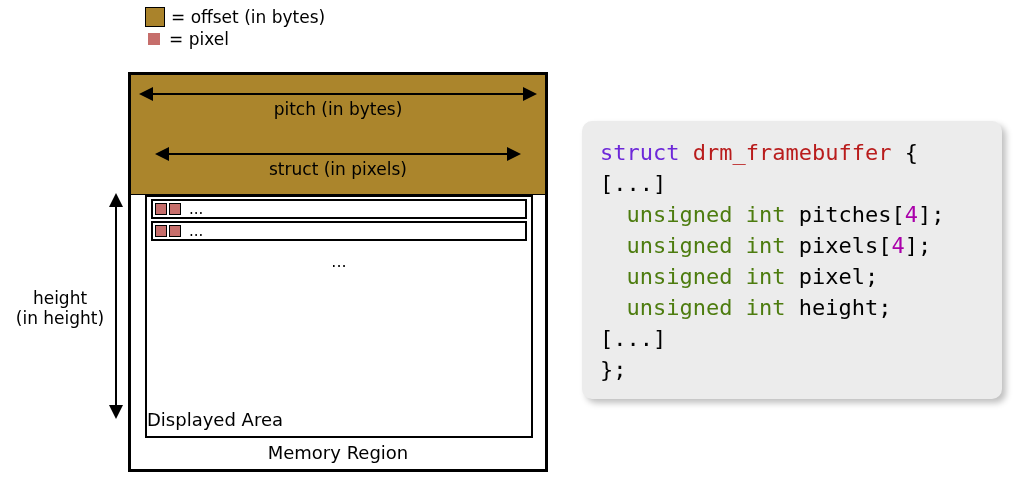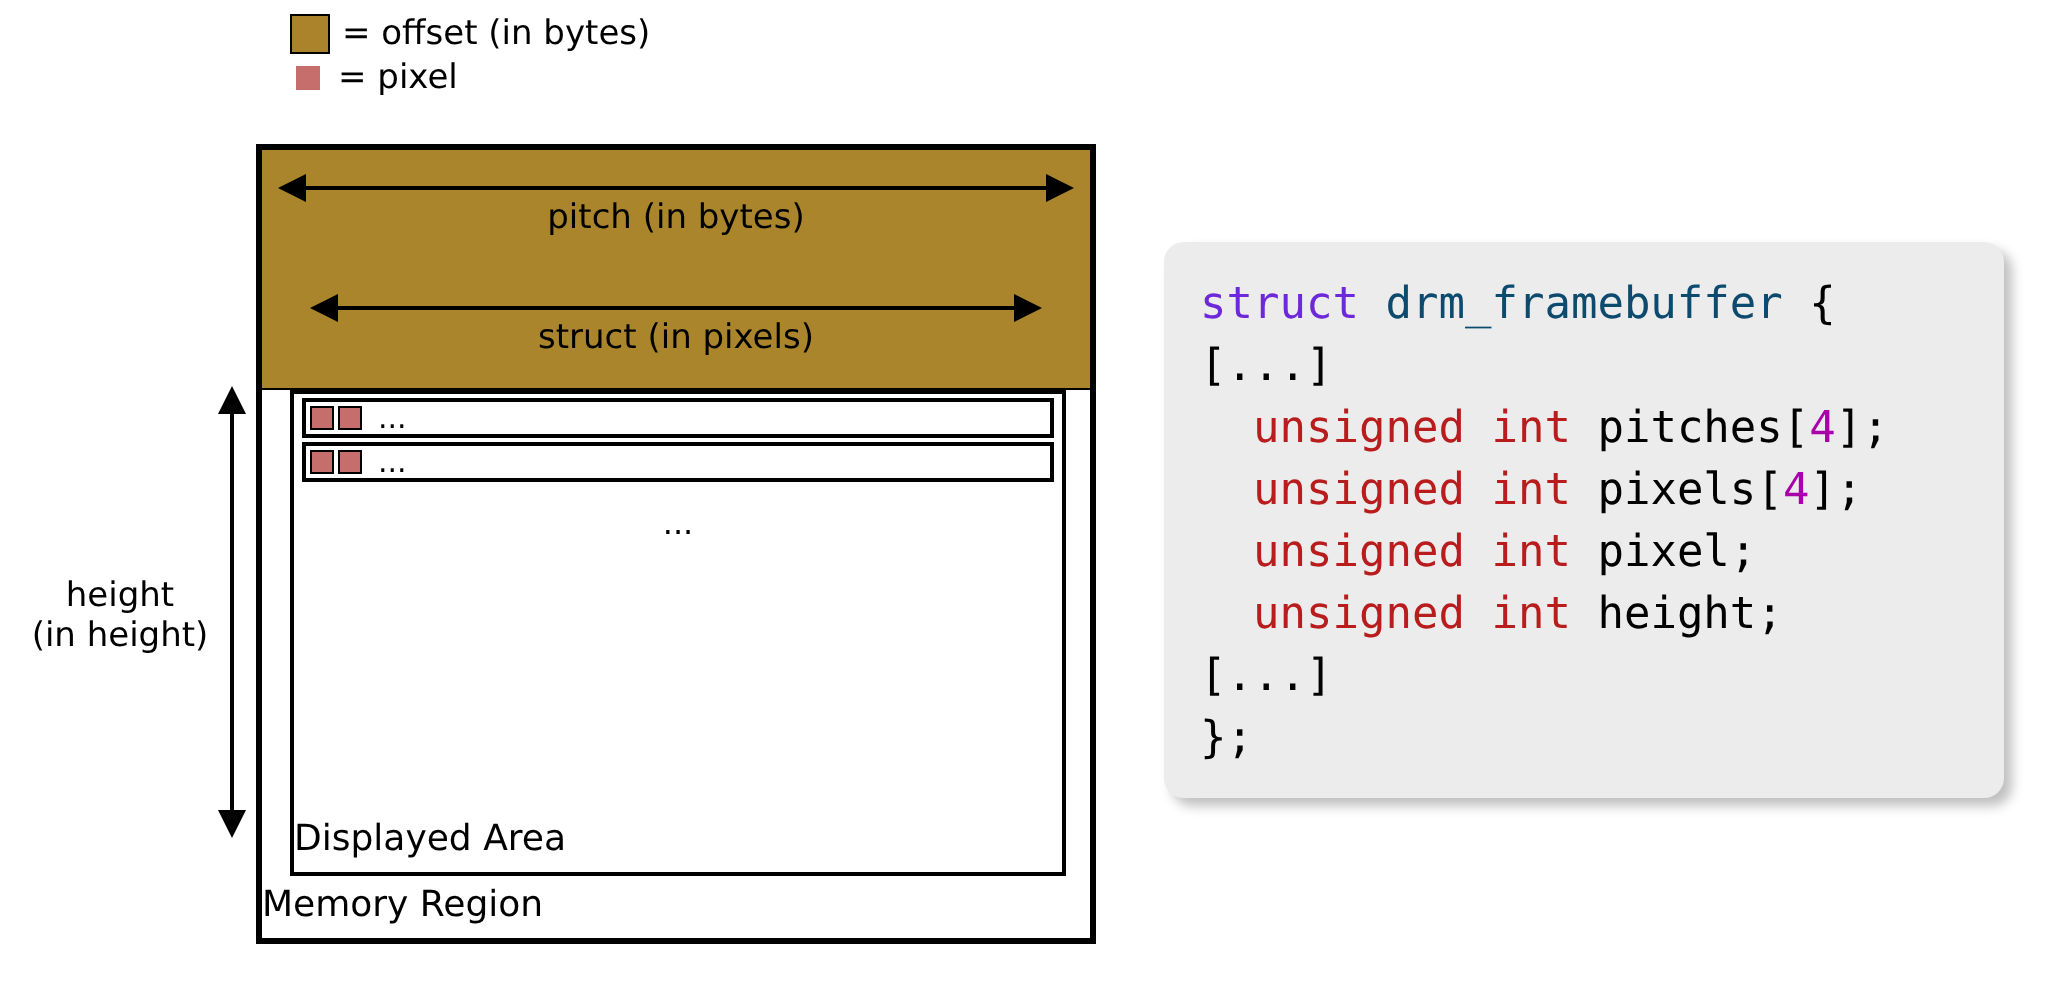--- a/index.html
+++ b/index.html
@@ -180,21 +180,21 @@
     position: absolute;
     bottom: 6px;
     width: 100%;
     font-size: 18px;
   }
 
   .mem-label {
     position: absolute;
     bottom: 6px;
     width: 100%;
-    text-align: left;
+    text-align: center;
     font-size: 18px;
   }
 
   
   .code-panel {
     position: absolute;
     left: 582px;
     top: 121px;
     width: 420px;
     height: 278px;
@@ -203,22 +203,22 @@
     box-shadow: 4px 4px 6px rgba(0,0,0,0.25);
     padding: 16px 18px;
     box-sizing: border-box;
     font-family: "DejaVu Sans Mono", "Liberation Mono", Consolas, monospace;
     font-size: 22px;
     line-height: 31px;
     white-space: pre;
     color: #000;
   }
   .kw   { color: #6d28d9; }  
-  .type { color: #b91c1c; }  
-  .func { color: #0c4a6e; }  
+  .type { color: #4d7c0f; }  
+  .func { color: #b91c1c; }  
   .num  { color: #aa00aa; }  
 </style>
 </head>
 <body>
 
 <div class="canvas">
 
   <div class="legend">
     <div class="legend-row">
       <span class="swatch swatch-offset"></span>

